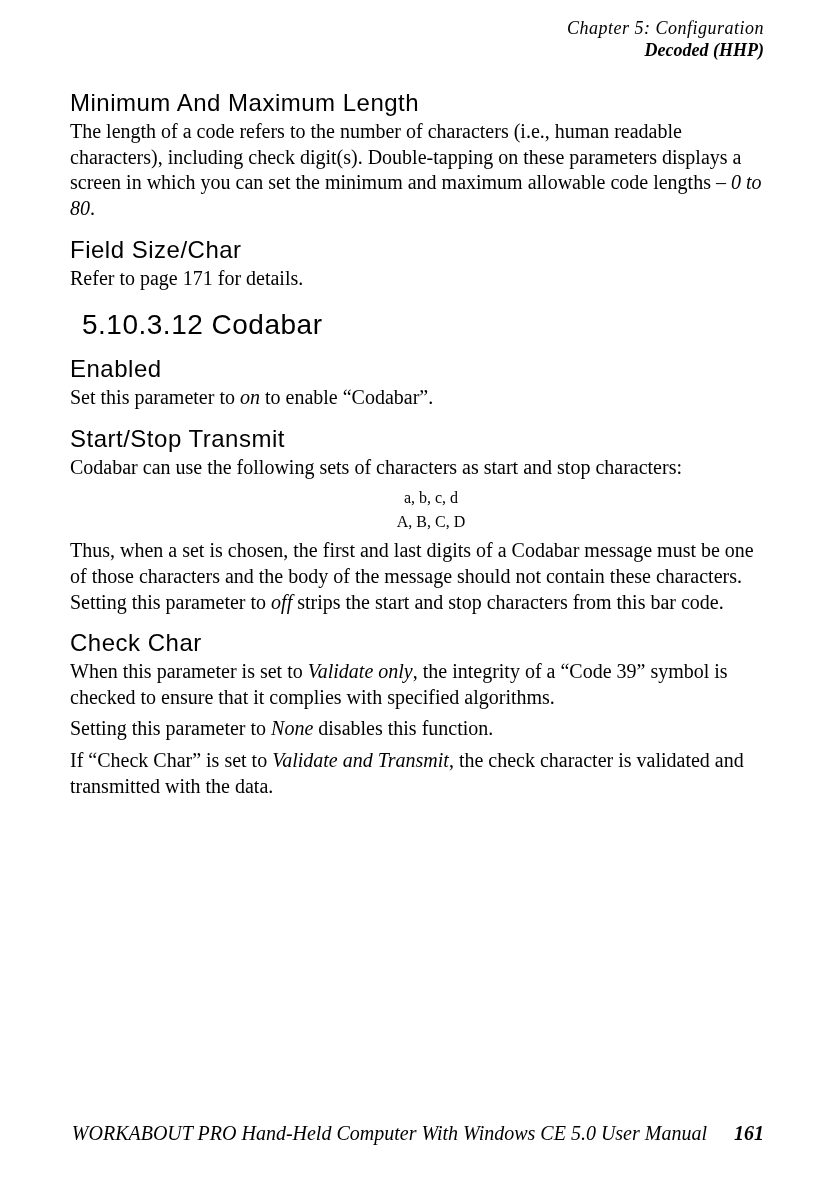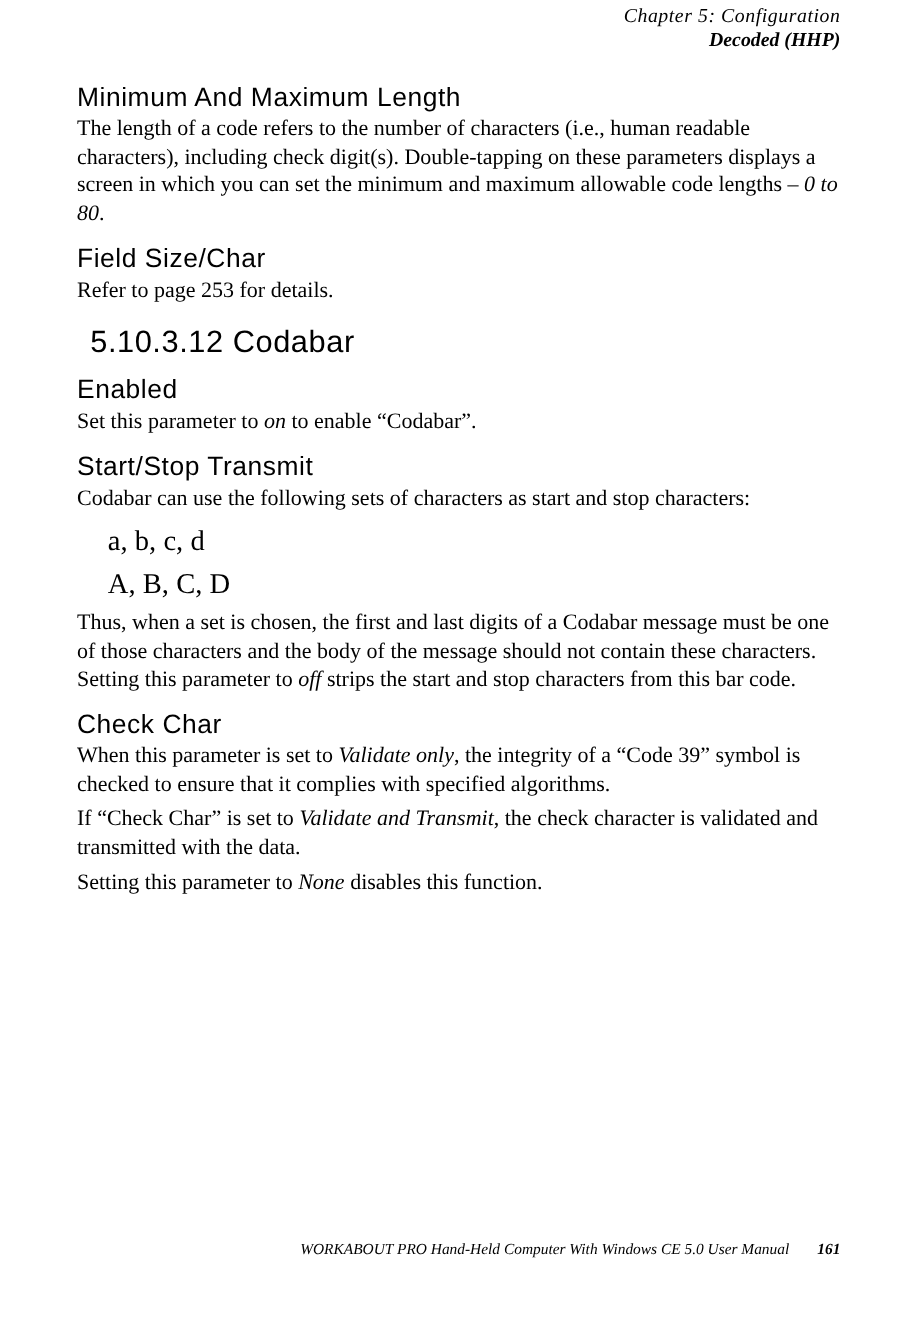--- a/index.html
+++ b/index.html
@@ -10,21 +10,21 @@
     height: 1197px;
     background: #fff;
     font-family: "Times New Roman", Times, serif;
     color: #000;
   }
   .page {
     position: relative;
     width: 834px;
     height: 1197px;
     box-sizing: border-box;
-    padding: 4px 70px 0 70px;
+    padding: 18px 70px 0 70px;
   }
   .header {
     text-align: right;
     font-style: italic;
     font-size: 18px;
     line-height: 1.2;
     margin-bottom: 28px;
   }
   .header .line1 { letter-spacing: 0.5px; }
   .header .line2 { font-weight: bold; font-style: italic; }
@@ -44,30 +44,31 @@
     margin: 18px 0 4px 12px;
   }
   .body-text {
     font-size: 20px;
     line-height: 1.28;
     margin: 0 0 6px 0;
   }
   .italic { font-style: italic; }
   .indent-list {
     padding-left: 28px;
-    font-size: 26px;
+    font-size: 16px;
     line-height: 1.5;
     margin: 4px 0 4px 0;
+    text-align: center;
   }
   .footer {
     position: absolute;
     bottom: 52px;
     right: 70px;
     font-style: italic;
-    font-size: 14px;
+    font-size: 20px;
     text-align: right;
   }
   .footer .pnum {
     font-weight: bold;
     font-style: italic;
     margin-left: 22px;
   }
 </style>
 </head>
 <body>
@@ -78,21 +79,21 @@
     <div class="line1">Chapter  5:  Configuration</div>
     <div class="line2">Decoded (HHP)</div>
   </div>
 
   <div class="h3 h-cond">Minimum  And  Maximum  Length</div>
   <p class="body-text">
     <span>The length of a code refers to the number of characters (i.e., human readable characters), including check digit(s). Double-tapping on these parameters displays a screen in which you can set the minimum and maximum allowable code lengths – </span><span class="italic">0 to 80</span><span>.</span>
   </p>
 
   <div class="h3 h-cond">Field  Size/Char</div>
-  <p class="body-text">Refer to page 253 for details.</p>
+  <p class="body-text">Refer to page 171 for details.</p>
 
   <div class="h2 h-cond">5.10.3.12   Codabar</div>
 
   <div class="h3 h-cond">Enabled</div>
   <p class="body-text">
     <span>Set this parameter to </span><span class="italic">on</span><span> to enable “Codabar”.</span>
   </p>
 
   <div class="h3 h-cond">Start/Stop  Transmit</div>
   <p class="body-text">Codabar can use the following sets of characters as start and stop characters:</p>
@@ -102,24 +103,24 @@
   </div>
   <p class="body-text">
     <span>Thus, when a set is chosen, the first and last digits of a Codabar message must be one of those characters and the body of the message should not contain these characters. Setting this parameter to </span><span class="italic">off</span><span> strips the start and stop characters from this bar code.</span>
   </p>
 
   <div class="h3 h-cond">Check  Char</div>
   <p class="body-text">
     <span>When this parameter is set to </span><span class="italic">Validate only</span><span>, the integrity of a “Code 39” symbol is checked to ensure that it complies with specified algorithms.</span>
   </p>
   <p class="body-text">
-    <span>If “Check Char” is set to </span><span class="italic">Validate and Transmit</span><span>, the check character is validated and transmitted with the data.</span>
+    <span>Setting this parameter to </span><span class="italic">None</span><span> disables this function.</span>
   </p>
   <p class="body-text">
-    <span>Setting this parameter to </span><span class="italic">None</span><span> disables this function.</span>
+    <span>If “Check Char” is set to </span><span class="italic">Validate and Transmit</span><span>, the check character is validated and transmitted with the data.</span>
   </p>
 
   <div class="footer">
     <span>WORKABOUT PRO Hand-Held Computer With Windows CE 5.0 User Manual</span>
     <span class="pnum">161</span>
   </div>
 
 </div>
 
 </body></html>

